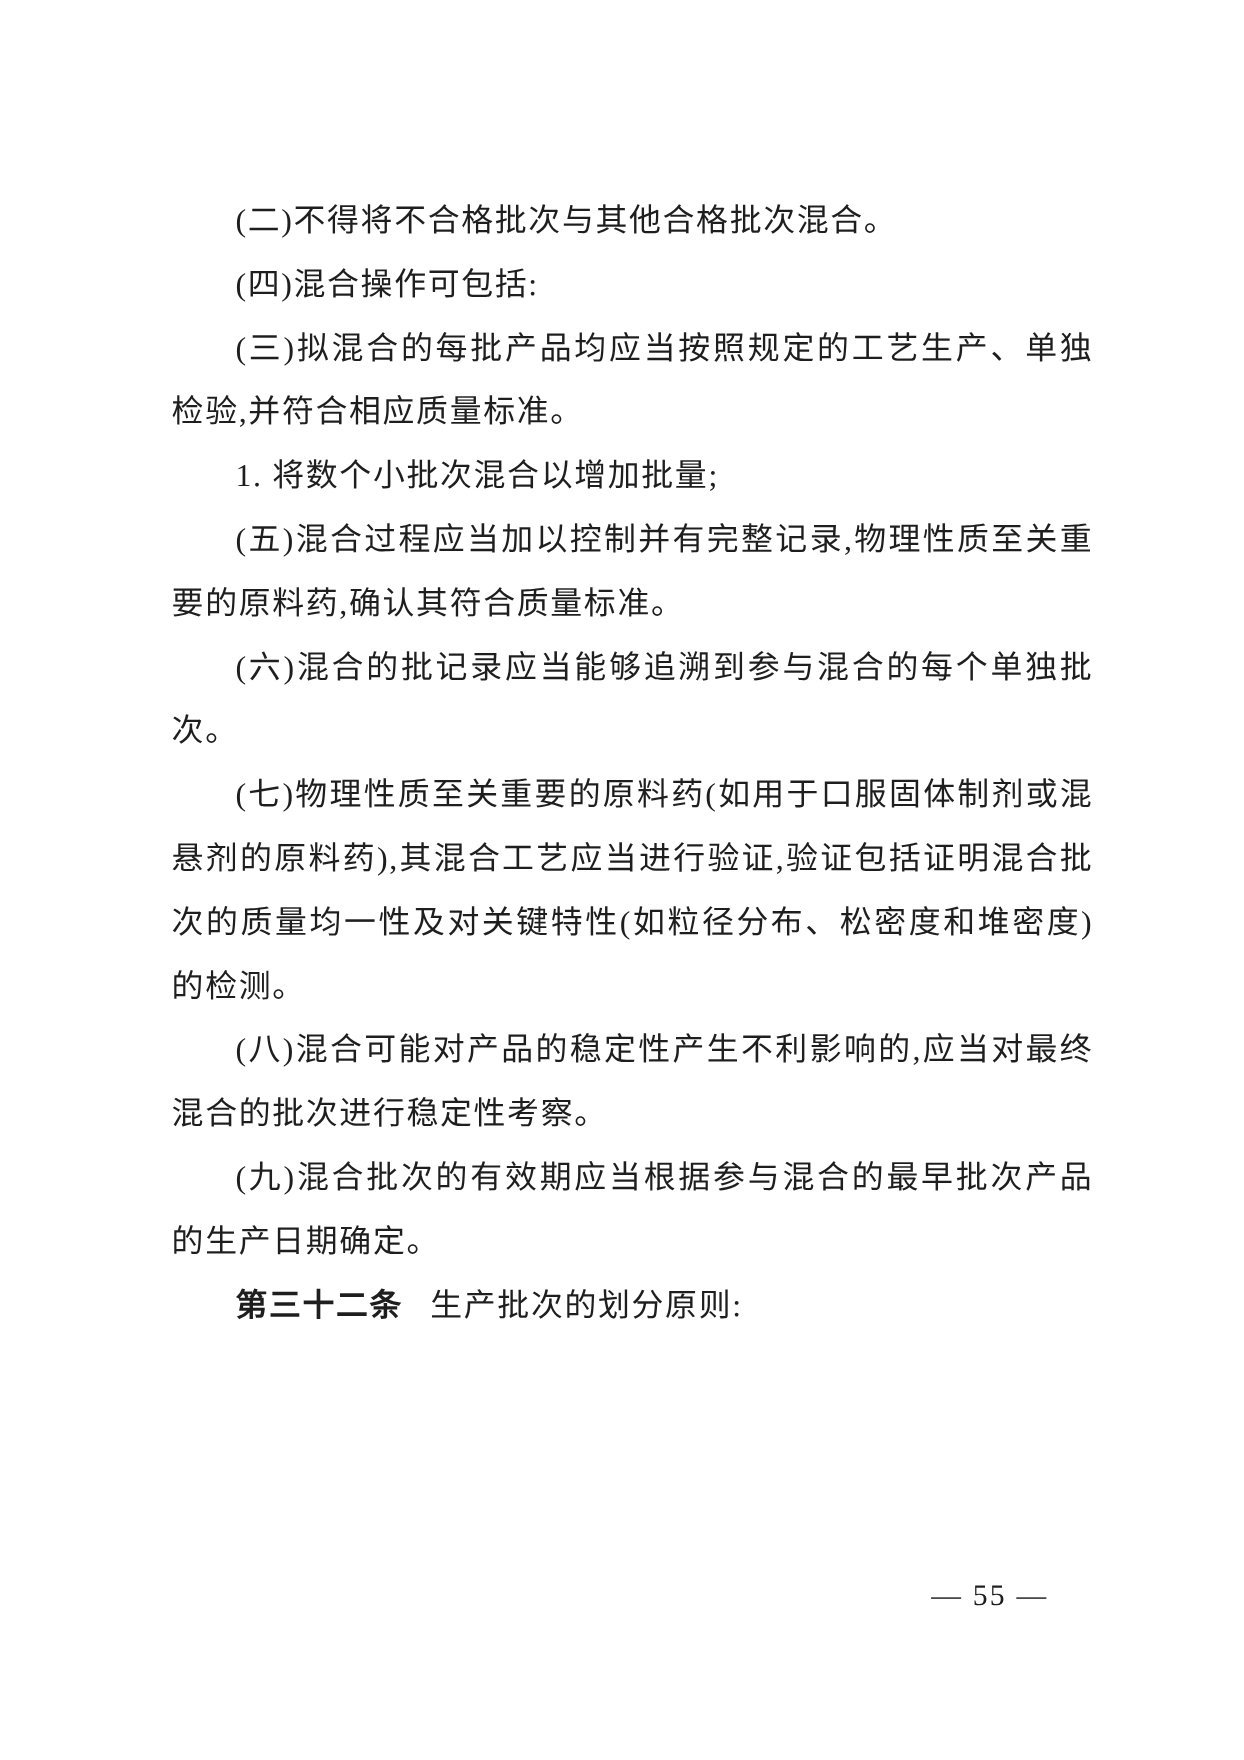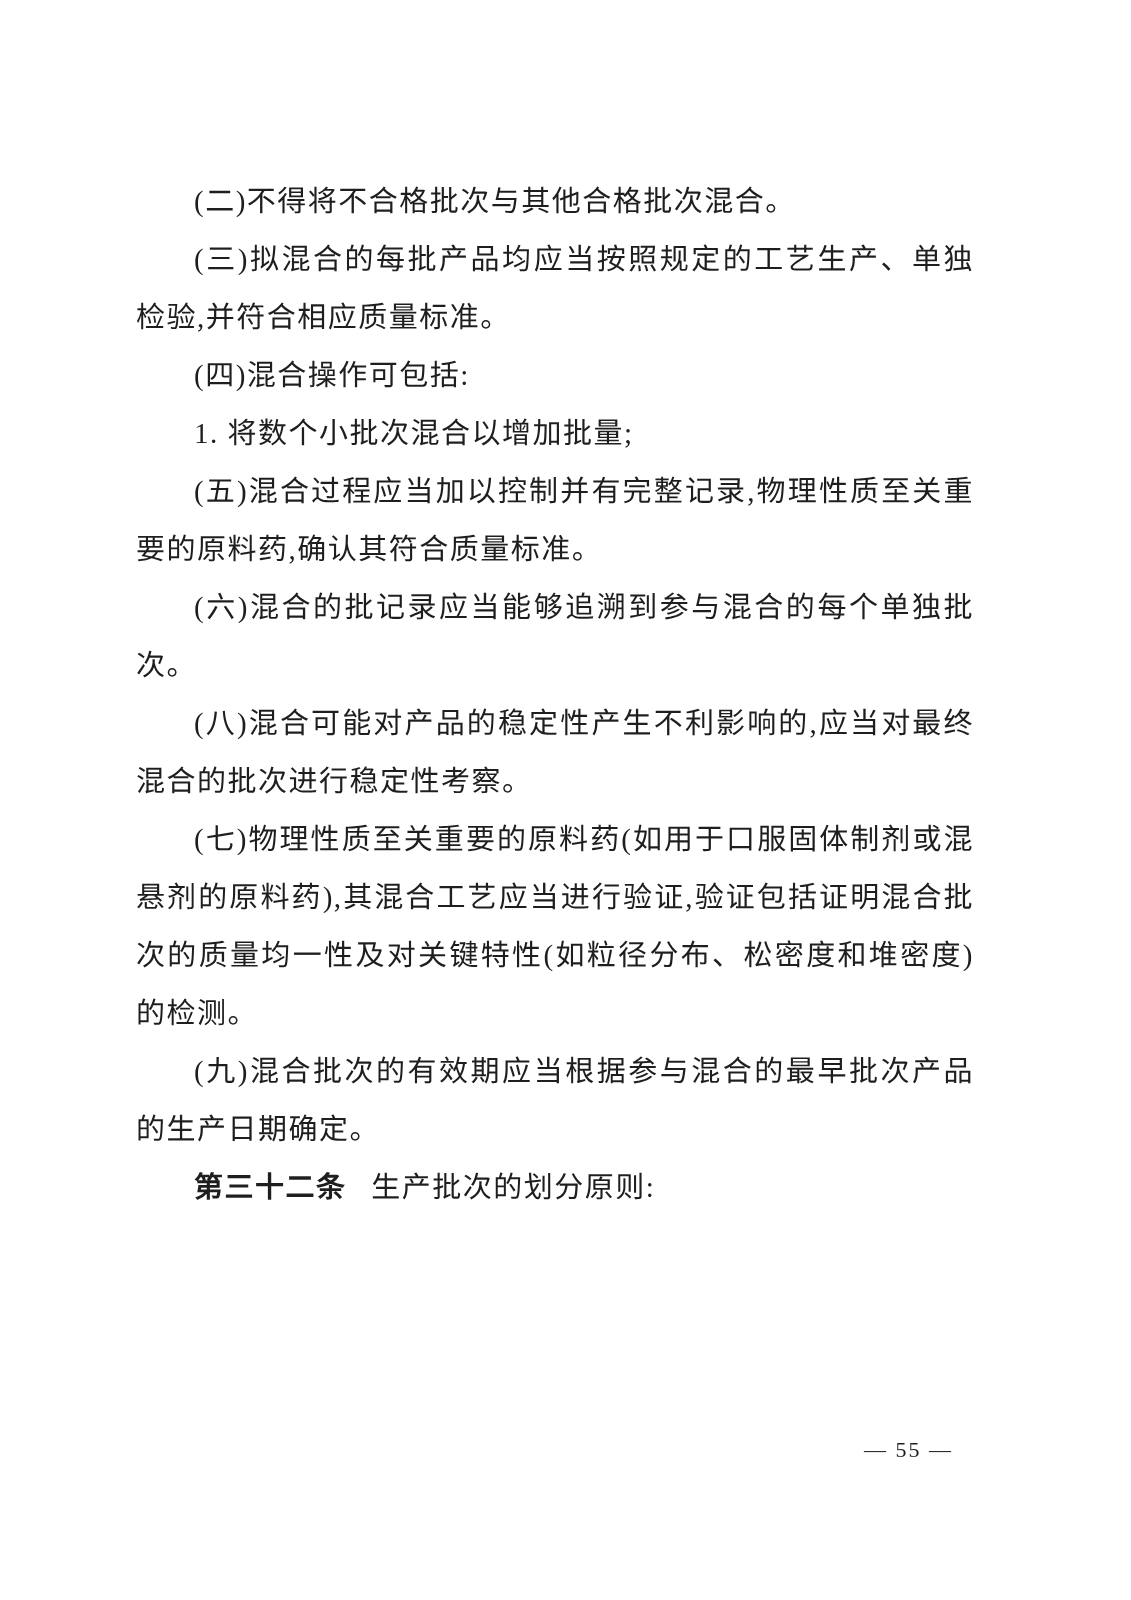--- a/index.html
+++ b/index.html
@@ -12,21 +12,21 @@
     position: relative;
     width: 1131px;
     height: 1600px;
     background: #ffffff;
     overflow: hidden;
     font-family: "Liberation Serif", "DejaVu Serif", serif;
     color: #1e1e1e;
   }
   .content {
     position: absolute;
-    left: 136px;
+    left: 156px;
     top: 172px;
     width: 838px;
     font-size: 29px;
     line-height: 58px;
     letter-spacing: 1.5px;
     text-align: justify;
     text-justify: inter-character;
   }
   .content p {
     margin: 0;
@@ -35,38 +35,38 @@
   }
   .article-no {
     font-weight: bold;
     font-family: Liberation Sans, sans-serif;
     margin-right: 0.85em;
   }
   .page-number {
     position: absolute;
     top: 1430px;
     right: 178px;
-    font-size: 22px;
+    font-size: 27px;
     line-height: 40px;
     letter-spacing: 2px;
     color: #1e1e1e;
     white-space: nowrap;
   }
 </style>
 </head>
 <body>
 
 <div class="page">
   <div class="content">
     <p>(二)不得将不合格批次与其他合格批次混合。</p>
+    <p>(四)混合操作可包括:</p>
     <p>(三)拟混合的每批产品均应当按照规定的工艺生产、单独检验,并符合相应质量标准。</p>
-    <p>(四)混合操作可包括:</p>
     <p>1. 将数个小批次混合以增加批量;</p>
     <p>(五)混合过程应当加以控制并有完整记录,物理性质至关重要的原料药,确认其符合质量标准。</p>
     <p>(六)混合的批记录应当能够追溯到参与混合的每个单独批次。</p>
+    <p>(七)物理性质至关重要的原料药(如用于口服固体制剂或混悬剂的原料药),其混合工艺应当进行验证,验证包括证明混合批次的质量均一性及对关键特性(如粒径分布、松密度和堆密度)的检测。</p>
     <p>(八)混合可能对产品的稳定性产生不利影响的,应当对最终混合的批次进行稳定性考察。</p>
-    <p>(七)物理性质至关重要的原料药(如用于口服固体制剂或混悬剂的原料药),其混合工艺应当进行验证,验证包括证明混合批次的质量均一性及对关键特性(如粒径分布、松密度和堆密度)的检测。</p>
     <p>(九)混合批次的有效期应当根据参与混合的最早批次产品的生产日期确定。</p>
     <p class="article"><span class="article-no">第三十二条</span><span>生产批次的划分原则:</span></p>
   </div>
 
   <div class="page-number">— 55 —</div>
 </div>
 
 </body></html>

